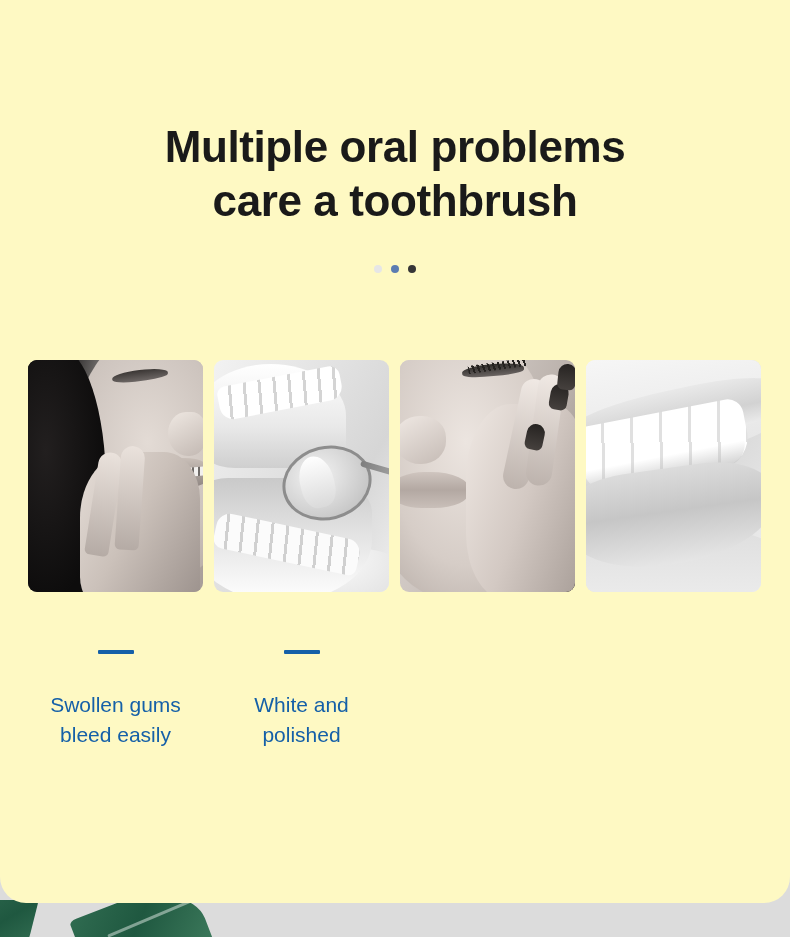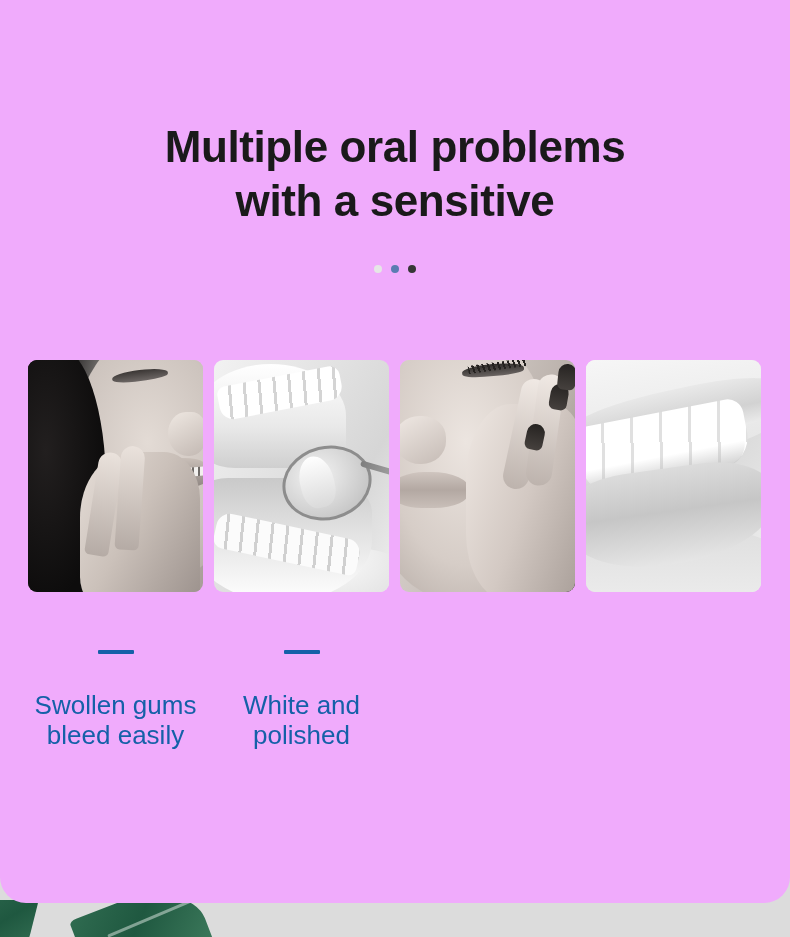--- a/index.html
+++ b/index.html
@@ -50,21 +50,21 @@
     width: 96px; height: 3px;
     transform: rotate(-23deg);
     border-radius: 2px;
   }
 
   
   .card {
     position: absolute;
     left: 0; top: 0;
     width: 790px; height: 903px;
-    background: #f0abfc;
+    background: #fef9c3;
     border-bottom-left-radius: 26px;
     border-bottom-right-radius: 26px;
     overflow: hidden;
   }
 
   
   .headline {
     position: absolute;
     left: 0; top: 120px;
     width: 790px;
@@ -306,42 +306,42 @@
     width: 175px;
     flex: 0 0 auto;
     text-align: center;
   }
   .cap-dash {
     width: 36px; height: 4px;
     margin: 0 auto 36px auto;
     border-radius: 1px;
   }
   .cap-text {
-    font-size: 26px;
+    font-size: 21px;
     line-height: 30px;
     color: #1560a8;
     white-space: pre-line;
   }
 </style>
 </head>
 <body>
 
 <div id="page">
 
   <div class="bottom-band">
     <div class="leaf leaf-a"></div>
     <div class="leaf leaf-b"></div>
     <div class="leaf-vein vein-b"></div>
   </div>
 
   <div class="card">
 
     <div class="headline">
       <span class="hl-line">Multiple oral problems</span>
-      <span class="hl-line">with a sensitive</span>
+      <span class="hl-line">care a toothbrush</span>
     </div>
 
     <div class="dots">
       <span class="dot" style="background:#e6e6e6"></span>
       <span class="dot" style="background:#5b7cb2"></span>
       <span class="dot" style="background:#363636"></span>
     </div>
 
     <div class="img-row">
 

